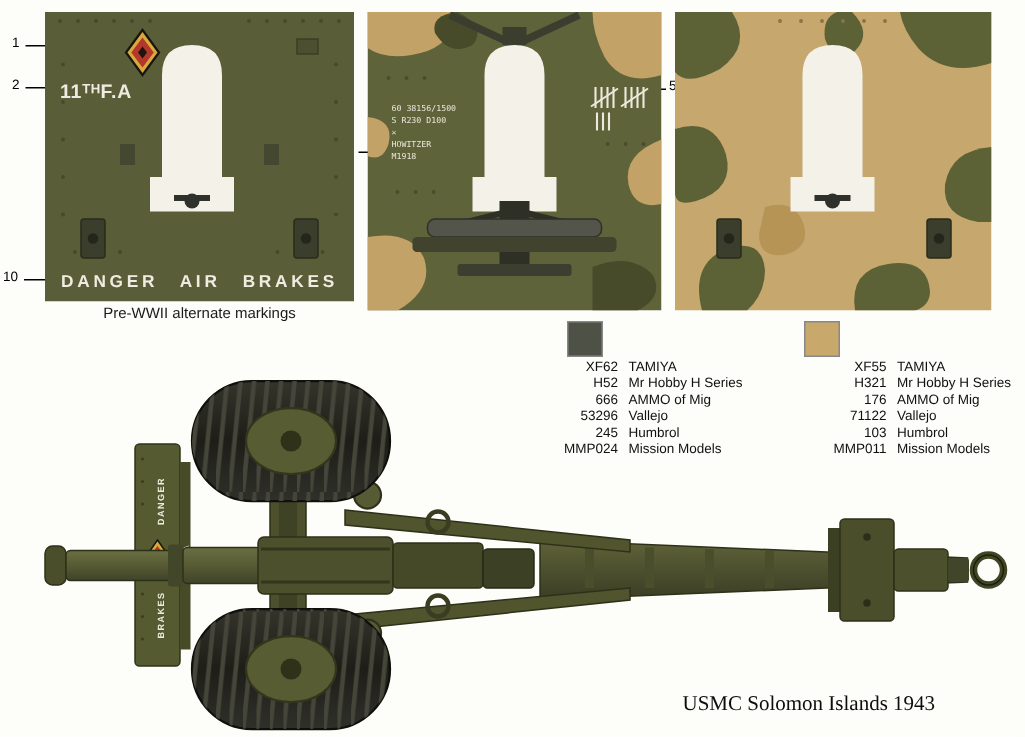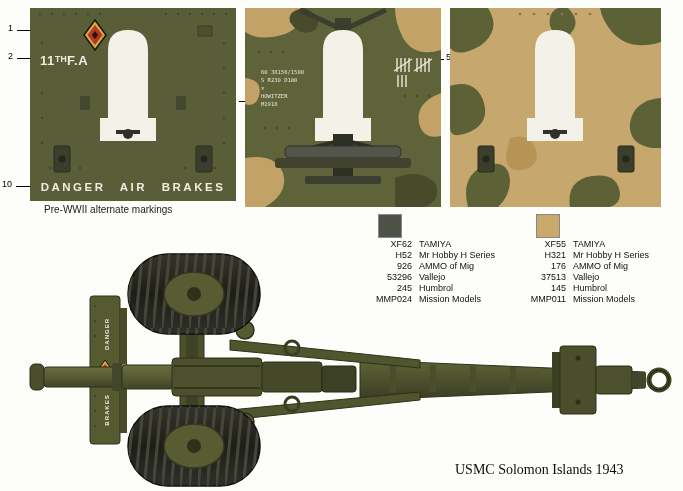--- a/index.html
+++ b/index.html
@@ -4,21 +4,21 @@
 <style>
   html,body{margin:0;padding:0;}
   #stage{
     position:relative;width:683px;height:491px;overflow:hidden;
     background:#fdfdfa;font-family:"Liberation Sans",sans-serif;color:#111;
   }
   .abs{position:absolute;}
   .co{position:absolute;font-size:9px;color:#000;line-height:9px;}
   .cline{position:absolute;height:1px;background:#000;}
   .panel-caption{
-    position:absolute;left:44px;top:204px;width:206px;text-align:left;
+    position:absolute;left:30px;top:204px;width:206px;text-align:center;
     font-size:10px;color:#1a1a1a;
   }
   .swatch{position:absolute;width:22px;height:22px;border:1px solid #888;}
   .ptable{position:absolute;font-size:9px;line-height:11px;color:#101010;}
   .prow{display:flex;}
   .pcode{display:inline-block;width:44px;text-align:right;margin-right:7px;white-space:nowrap;}
   .pbrand{display:inline-block;white-space:nowrap;}
   .main-caption{
     position:absolute;left:455px;top:462px;
     font-family:"Liberation Serif",serif;font-size:14px;color:#0d0d0d;white-space:nowrap;
@@ -224,57 +224,57 @@
   <div class="ptable" style="left:368px;top:239px">
     <div class="prow">
         <span class="pcode">XF62</span>
         <span class="pbrand">TAMIYA</span>
       </div>
     <div class="prow">
         <span class="pcode">H52</span>
         <span class="pbrand">Mr Hobby H Series</span>
       </div>
     <div class="prow">
-        <span class="pcode">926</span>
+        <span class="pcode">666</span>
         <span class="pbrand">AMMO of Mig</span>
       </div>
     <div class="prow">
         <span class="pcode">53296</span>
         <span class="pbrand">Vallejo</span>
       </div>
     <div class="prow">
         <span class="pcode">245</span>
         <span class="pbrand">Humbrol</span>
       </div>
     <div class="prow">
         <span class="pcode">MMP024</span>
         <span class="pbrand">Mission Models</span>
       </div>
   </div>
 
   <div class="swatch" style="left: 536px; top: 214px; background: rgb(201, 168, 108);"></div>
-  <div class="ptable" style="left:522px;top:239px">
+  <div class="ptable" style="left:547px;top:239px">
     <div class="prow">
         <span class="pcode">XF55</span>
         <span class="pbrand">TAMIYA</span>
       </div>
     <div class="prow">
         <span class="pcode">H321</span>
         <span class="pbrand">Mr Hobby H Series</span>
       </div>
     <div class="prow">
         <span class="pcode">176</span>
         <span class="pbrand">AMMO of Mig</span>
       </div>
     <div class="prow">
-        <span class="pcode">37513</span>
+        <span class="pcode">71122</span>
         <span class="pbrand">Vallejo</span>
       </div>
     <div class="prow">
-        <span class="pcode">145</span>
+        <span class="pcode">103</span>
         <span class="pbrand">Humbrol</span>
       </div>
     <div class="prow">
         <span class="pcode">MMP011</span>
         <span class="pbrand">Mission Models</span>
       </div>
   </div>
 
   <svg class="abs" style="left:0;top:248px" width="683" height="243" viewBox="0 0 683 243">
     <defs>

